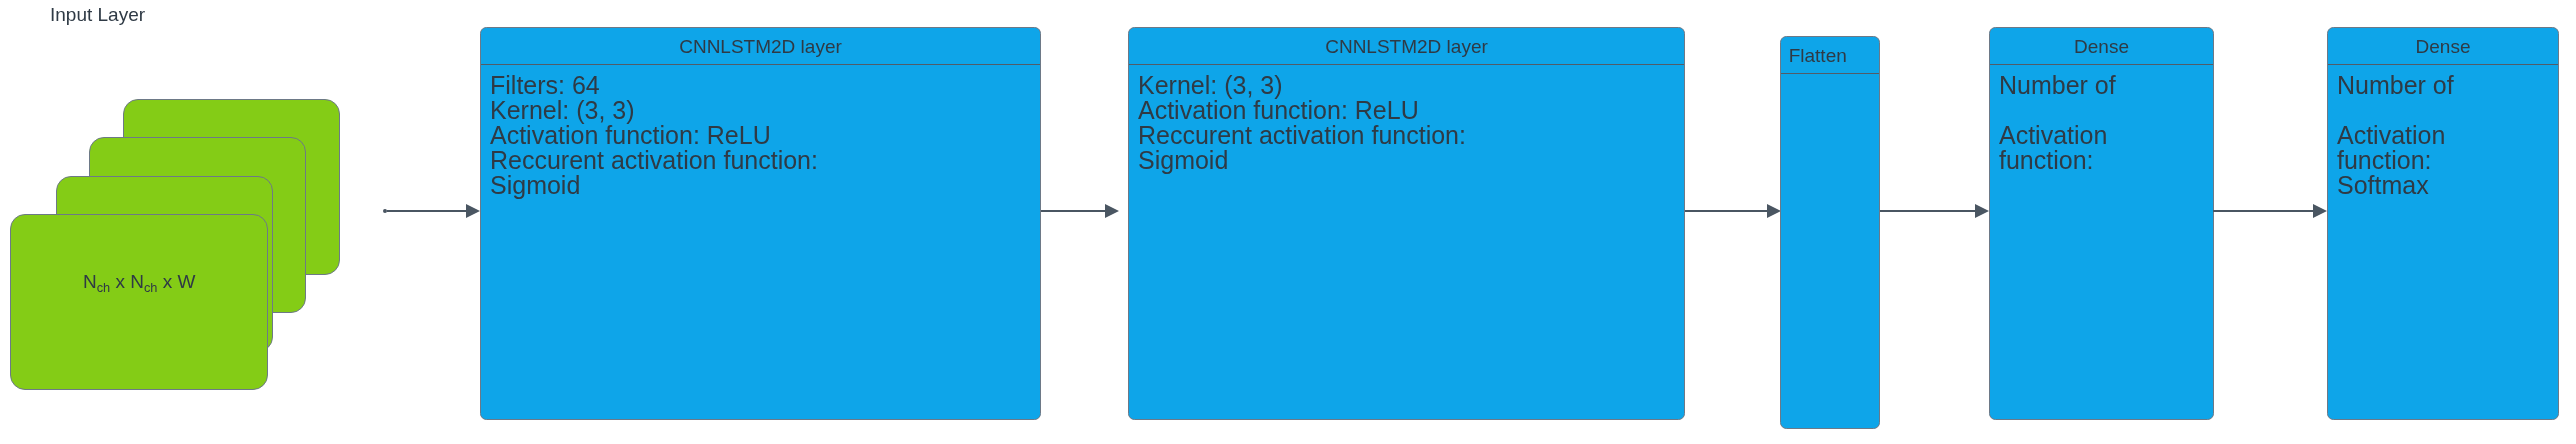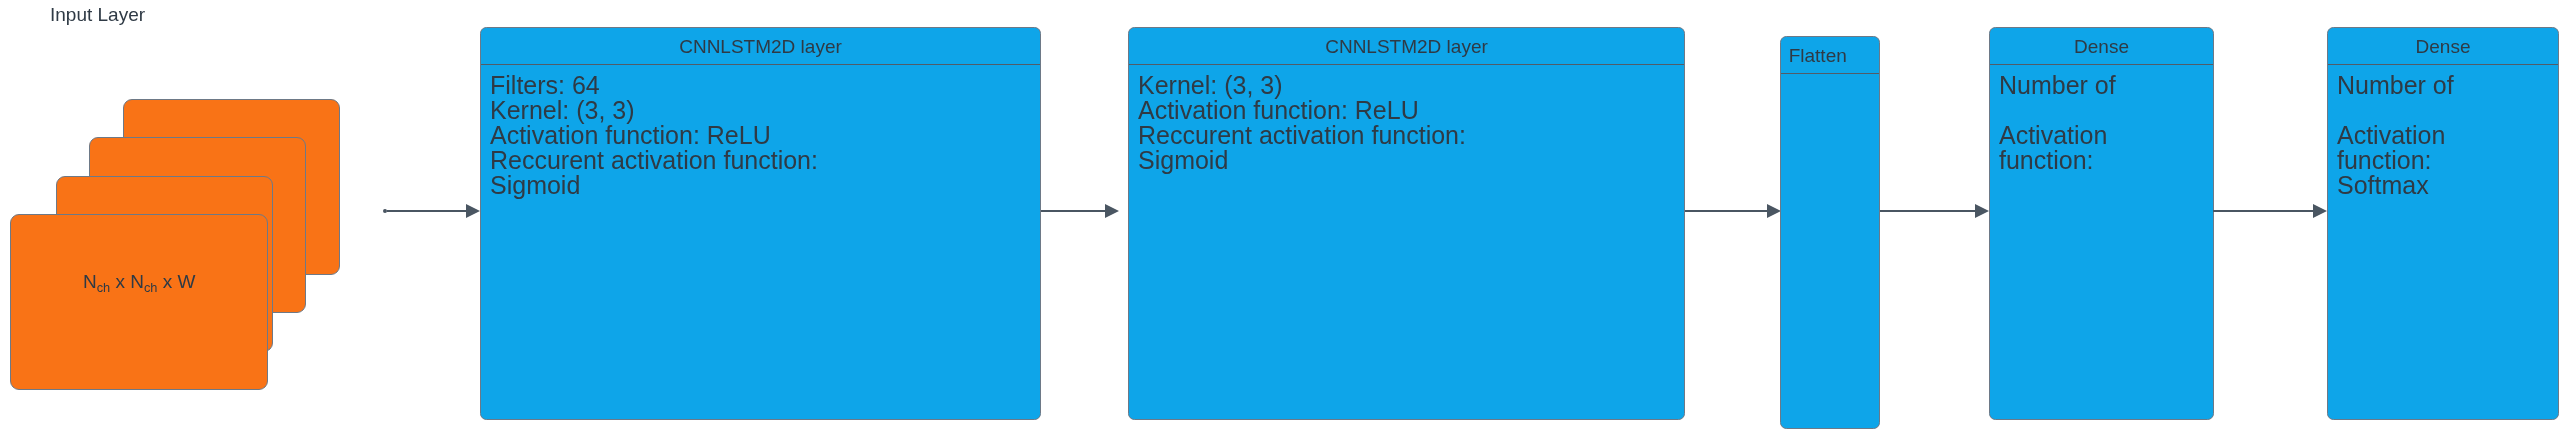--- a/index.html
+++ b/index.html
@@ -63,23 +63,23 @@
     position: absolute;
     font-size: 19px;
     color: #2f3a45;
     white-space: nowrap;
   }
   .stack-card {
     position: absolute;
     box-sizing: border-box;
     width: 217px;
     height: 176px;
-    background: #f97316;
+    background: #84cc16;
     border: 1.3px solid #6d7987;
-    border-radius: 9px;
+    border-radius: 15px;
   }
   .stack-card-front {
     z-index: 5;
   }
   .stack-label {
     position: absolute;
     left: 0;
     right: 0;
     top: 56px;
     text-align: center;

